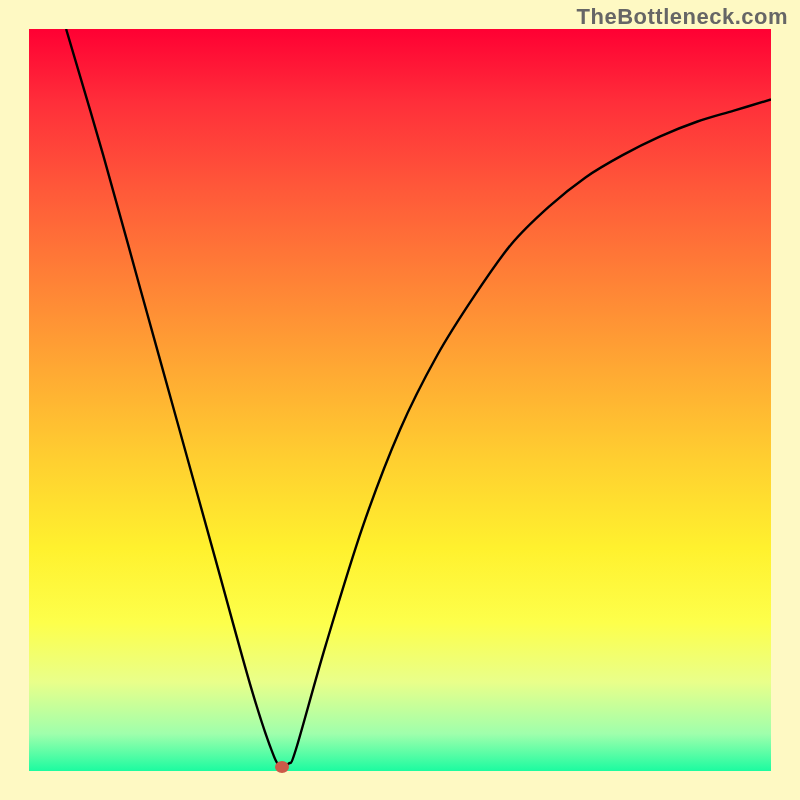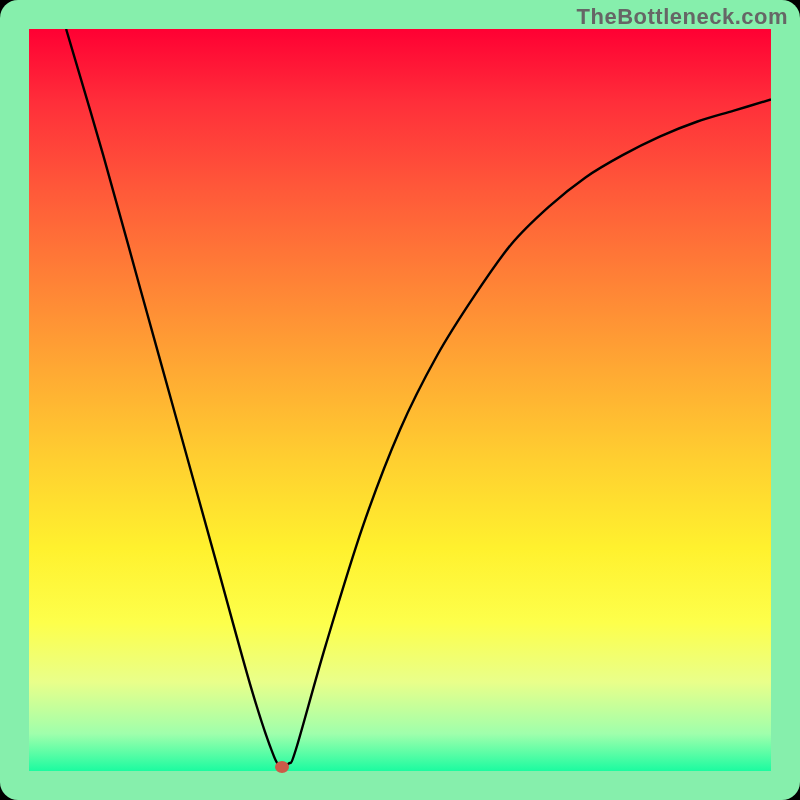--- a/index.html
+++ b/index.html
@@ -8,22 +8,21 @@
     width: 800px;
     height: 800px;
     background: #000;
     font-family: Arial, Helvetica, sans-serif;
     overflow: hidden;
   }
   .wrap {
     position: relative;
     width: 800px;
     height: 800px;
-    background: #86efac;
-    border-radius: 18px;
+    background: #fef9c3;
   }
   .watermark {
     position: absolute;
     top: 4px;
     right: 12px;
     color: #666;
     font-size: 22px;
     font-weight: bold;
     letter-spacing: 0.5px;
   }

